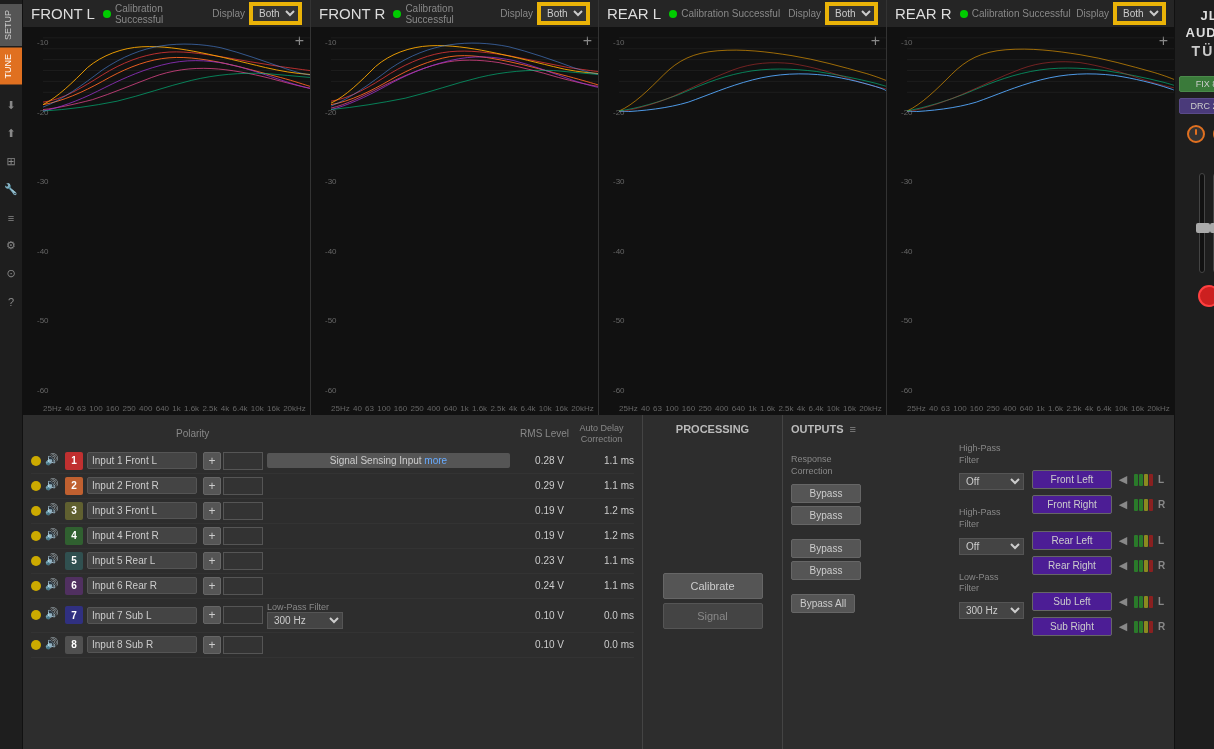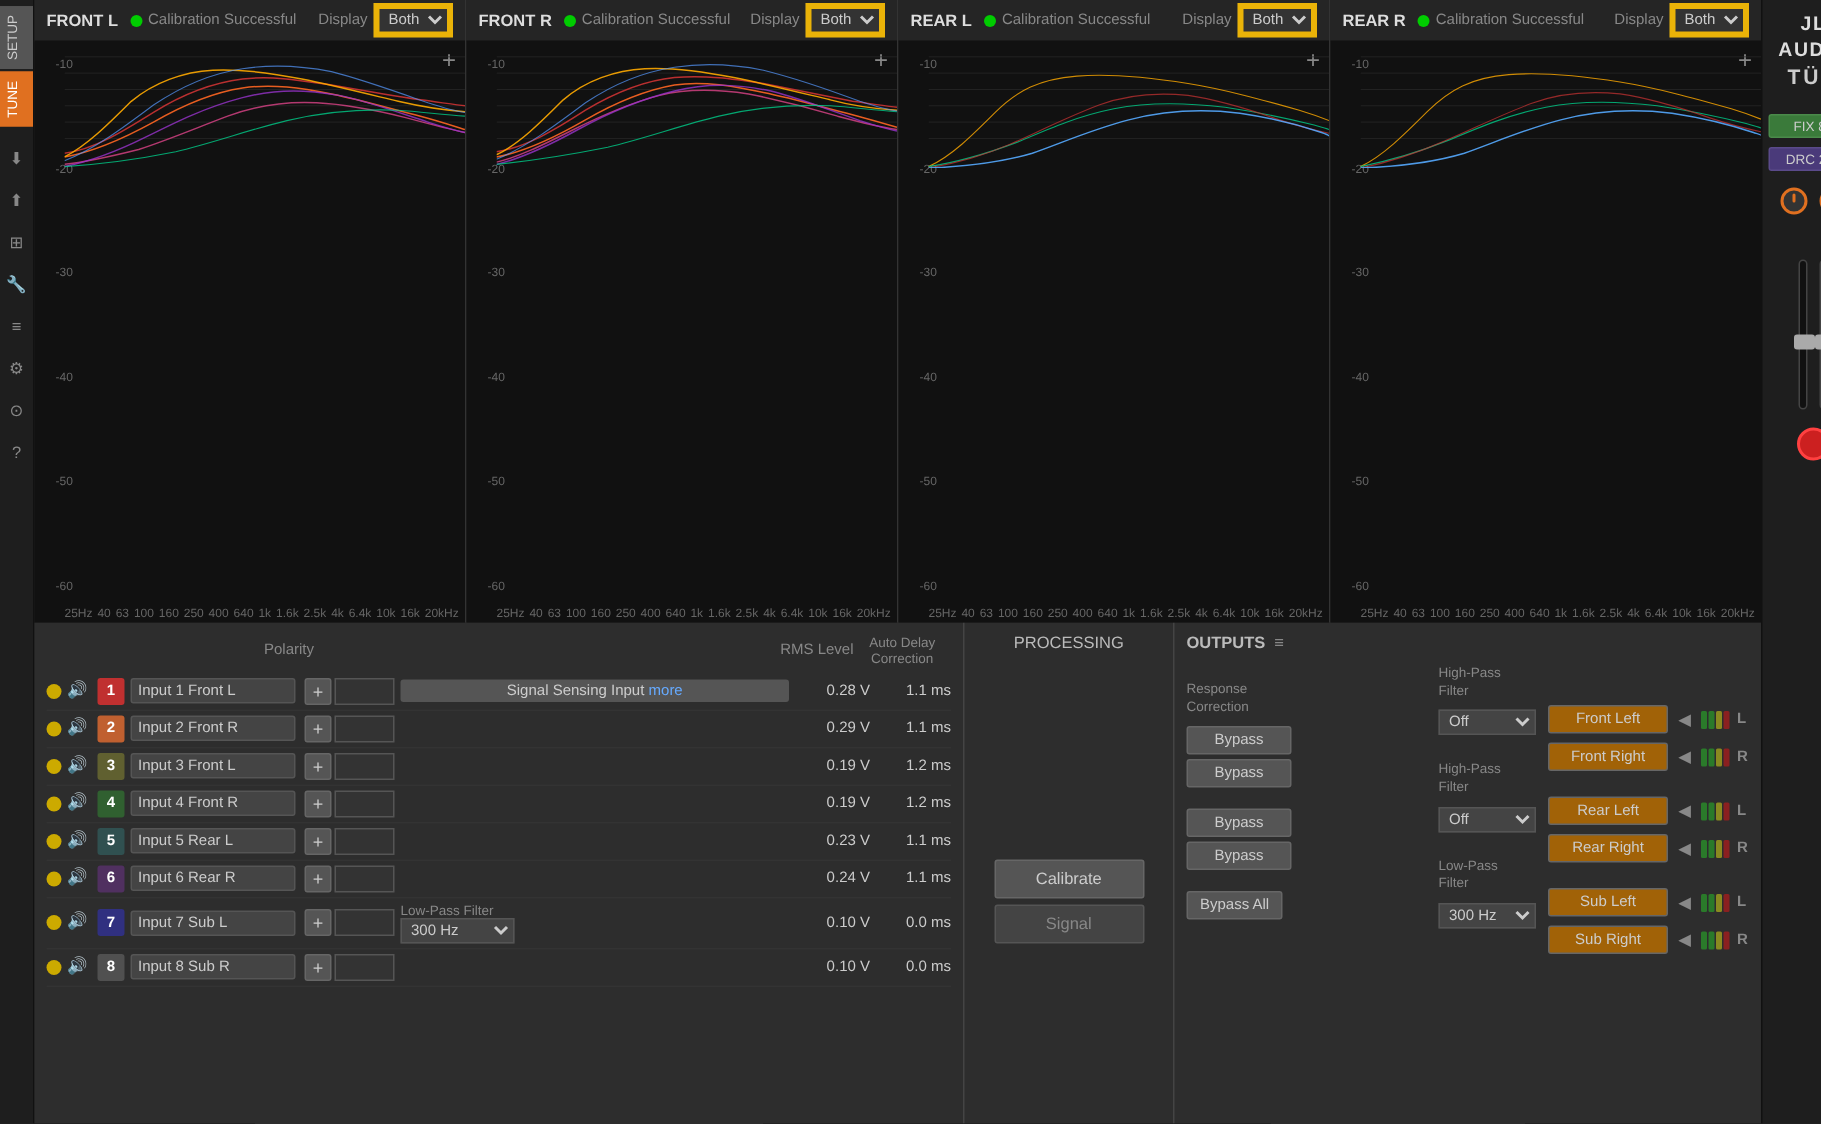--- a/index.html
+++ b/index.html
@@ -16,21 +16,21 @@
     
     
     .main-content { flex: 1; display: flex; flex-direction: column; }
     
     
     .graphs-area { height: 415px; display: flex; background: #1a1a1a; }
     .graph-section { flex: 1; border-right: 1px solid #333; }
     .graph-section:last-child { border-right: none; }
     
     .graph-header { display: flex; align-items: center; padding: 4px 8px; background: #252525; border-bottom: 1px solid #111; height: 28px; }
-    .graph-title { font-size: 11px; font-weight: bold; color: #ddd; margin-right: 8px; }
+    .graph-title { font-size: 15px; font-weight: normal; color: #ddd; margin-right: 8px; }
     .calibration-dot { width: 8px; height: 8px; border-radius: 50%; background: #00cc00; margin-right: 4px; }
     .calibration-text { color: #888; font-size: 10px; flex: 1; }
     .display-label { color: #888; font-size: 10px; margin-right: 4px; }
     .display-select { background: #333; color: #ccc; border: 4px solid #eab308; font-size: 10px; padding: 1px 2px; }
     
     .graph-canvas { position: relative; height: calc(100% - 28px); background: #111; overflow: hidden; }
     .graph-plus { position: absolute; top: 4px; right: 6px; color: #888; font-size: 16px; cursor: pointer; }
     
     .graph-y-labels { position: absolute; left: 14px; top: 10px; display: flex; flex-direction: column; justify-content: space-between; height: calc(100% - 30px); color: #666; font-size: 8px; }
     .graph-x-labels { position: absolute; bottom: 2px; left: 20px; right: 4px; display: flex; justify-content: space-between; color: #666; font-size: 8px; }
@@ -56,37 +56,37 @@
     .n5 { background: #305050; }
     .n6 { background: #503060; }
     .n7 { background: #303080; }
     .n8 { background: #505050; }
     
     .input-name { width: 110px; background: #444; color: #ccc; font-size: 10px; padding: 2px 4px; border: 1px solid #555; border-radius: 2px; }
     .polarity-controls { display: flex; align-items: center; margin-left: 6px; gap: 2px; }
     .polarity-btn { width: 18px; height: 18px; background: #555; color: #ccc; border: 1px solid #666; font-size: 12px; display: flex; align-items: center; justify-content: center; cursor: pointer; border-radius: 2px; }
     .polarity-display { width: 40px; height: 18px; background: #333; border: 1px solid #555; display: flex; align-items: center; justify-content: center; font-size: 9px; color: #aaa; }
     
-    .rms-value { width: 50px; text-align: right; color: #ccc; font-size: 10px; margin-right: 4px; }
+    .rms-value { width: 50px; text-align: right; color: #ccc; font-size: 10px; margin-right: 20px; }
     .delay-value { width: 50px; text-align: right; color: #ccc; font-size: 10px; }
     
     
     .processing-section { width: 140px; border-right: 1px solid #444; padding: 8px; display: flex; flex-direction: column; align-items: center; }
-    .processing-title { font-size: 11px; font-weight: normal; color: #bbb; margin-bottom: 25px; text-align: left; }
+    .processing-title { font-size: 11px; font-weight: bold; color: #bbb; margin-bottom: 25px; text-align: left; }
     .calibrate-btn { background: #555; color: #ccc; border: 1px solid #666; padding: 6px 16px; cursor: pointer; border-radius: 2px; margin-bottom: 4px; font-size: 11px; width: 100px; text-align: center; }
     .cancel-btn { background: #444; color: #888; border: 1px solid #555; padding: 6px 16px; cursor: pointer; border-radius: 2px; font-size: 11px; width: 100px; text-align: center; }
     
     
     .outputs-section { flex: 1; padding: 8px; }
     .outputs-header { display: flex; align-items: center; margin-bottom: 8px; }
     .outputs-title { font-size: 11px; font-weight: bold; color: #bbb; margin-right: 6px; }
     .menu-icon { color: #888; }
     .bypass-btn { background: #555; color: #ccc; border: 1px solid #666; padding: 3px 8px; cursor: pointer; border-radius: 2px; font-size: 10px; width: 70px; text-align: center; }
     .bypass-all-btn { background: #555; color: #ccc; border: 1px solid #666; padding: 3px 8px; cursor: pointer; border-radius: 2px; font-size: 10px; }
-    .output-channel-btn { background: #a16207; color: #ccc; border: 1px solid #666; padding: 3px 6px; cursor: pointer; border-radius: 2px; font-size: 10px; min-width: 80px; }
+    .output-channel-btn { background: #4c1d95; color: #ccc; border: 1px solid #666; padding: 3px 6px; cursor: pointer; border-radius: 2px; font-size: 10px; min-width: 80px; }
     .output-back-btn { width: 16px; height: 16px; color: #888; display: flex; align-items: center; justify-content: center; cursor: pointer; }
     .output-meter { display: flex; gap: 1px; align-items: center; }
     .meter-bar { width: 4px; height: 12px; background: #2a7a2a; border-radius: 1px; }
     .meter-bar.yellow { background: #8a8a20; }
     .meter-bar.red { background: #8a2020; }
     .meter-label { color: #888; font-size: 10px; margin-left: 2px; font-weight: bold; width: 8px; }
     
     
     .right-sidebar { width: 85px; background: #1e1e1e; display: flex; flex-direction: column; align-items: center; padding: 8px 4px; border-left: 1px solid #111; }
     .brand-logo { color: #ccc; font-size: 12px; font-weight: bold; text-align: center; line-height: 1.3; margin-bottom: 8px; }

